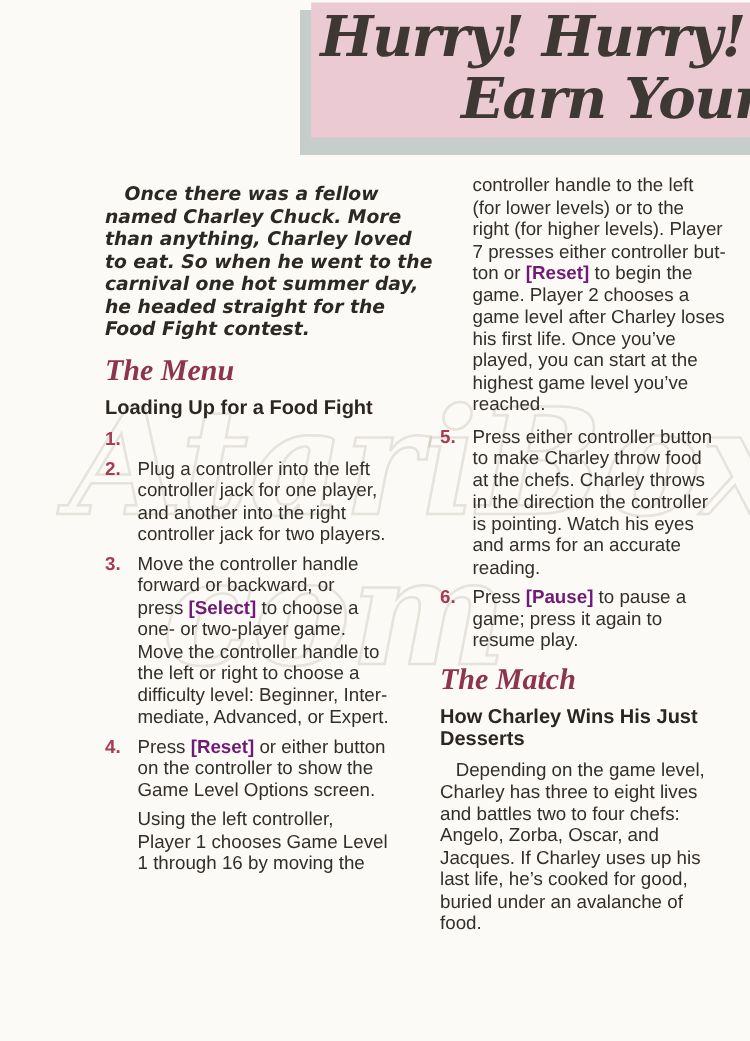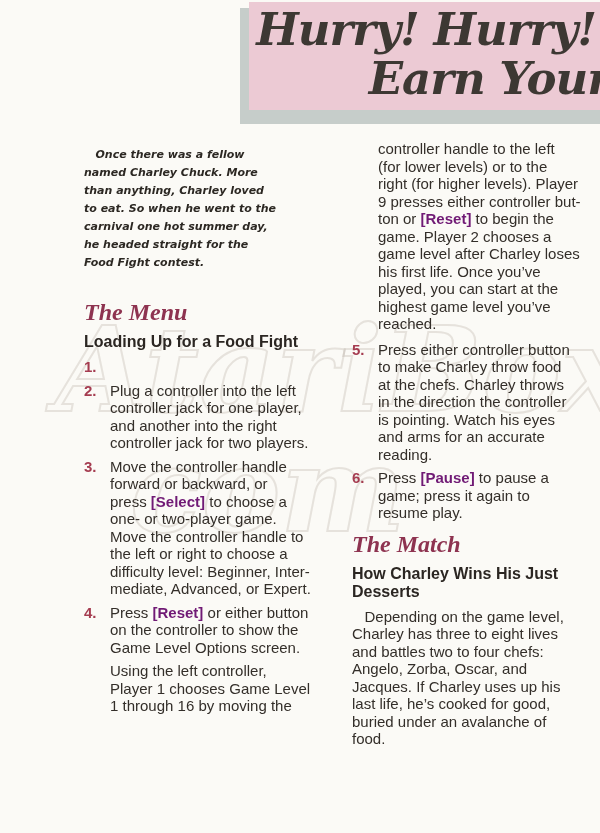--- a/index.html
+++ b/index.html
@@ -46,23 +46,23 @@
   }
   .wm1 { left:55px;  top:300px; font-size:118px; }
   .wm2 { left:130px; top:420px; font-size:118px; }
   
   .col { position:absolute; z-index:1; width:258px; font-size:15px; line-height:17.5px; }
   .col-left  { left:84px;  top:146px; }
   .col-right { left:352px; top:140px; }
   .intro {
     font-family:"DejaVu Sans", sans-serif;
     font-style:italic; font-weight:bold;
-    font-size:11px; line-height:18px;
+    font-size:15px; line-height:18px;
     white-space:pre; color:#2c2823;
-    margin-bottom:26px;
+    margin-bottom:11px;
   }
   .section-title {
     font-family:Liberation Serif, serif;
     font-style:italic; font-weight:bold;
     font-size:24px; line-height:28px;
     color:var(--heading);
     margin:8px 0 7px 0;
   }
   .subheading {
     font-size:16px; line-height:18px; font-weight:bold;
@@ -137,21 +137,21 @@
 
     <p class="cont">Using the left controller,
 Player 1 chooses Game Level
 1 through 16 by moving the</p>
   </div>
 
   <div class="col col-right">
     <p class="cont top-cont"><span>controller handle to the left
 (for lower levels) or to the
 right (for higher levels). Player
-9 presses either controller but-
+7 presses either controller but-
 ton or </span><b>[Reset]</b><span> to begin the
 game. Player 2 chooses a
 game level after Charley loses
 his first life. Once you’ve
 played, you can start at the
 highest game level you’ve
 reached.</span></p>
 
     <ol class="steps">
       <li class="step">

